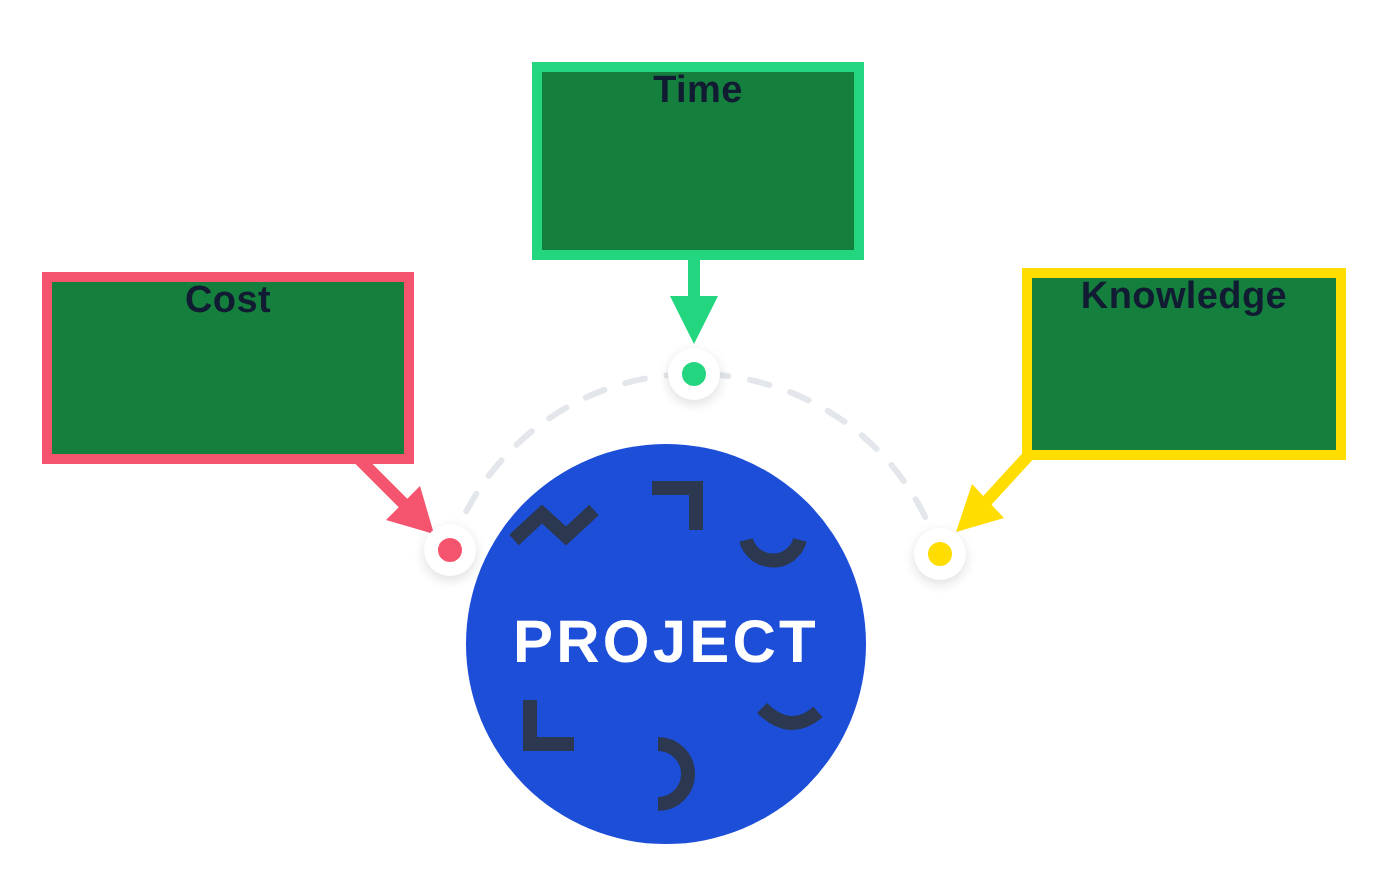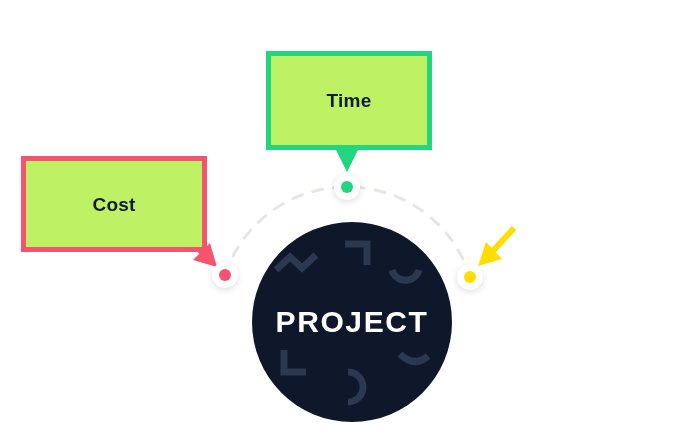--- a/index.html
+++ b/index.html
@@ -24,28 +24,26 @@
     left: 0;
     top: 0;
     width: 700px;
     height: 444px;
   }
 
   
   .box {
     position: absolute;
     box-sizing: border-box;
-    background: #bef264;
+    background: #15803d;
     border-style: solid;
     border-width: 5px;
     display: flex;
-    align-items: center;
     justify-content: center;
     z-index: 6;
-    margin-top: 20px;
   }
   .box-label {
     font-size: 19px;
     font-weight: bold;
     color: #111c33;
     letter-spacing: 0.2px;
     line-height: 1;
     white-space: nowrap;
   }
 
@@ -67,26 +65,26 @@
     left: 511px;
     top: 134px;
     width: 162px;
     height: 96px;
     border-color: #ffdd00;
   }
 
   
   #project-circle {
     position: absolute;
-    left: 252px;
+    left: 233px;
     top: 222px;
     width: 200px;
     height: 200px;
     border-radius: 50%;
-    background: #0f172a;
+    background: #1d4ed8;
     z-index: 3;
     overflow: hidden;
   }
   #project-circle .circle-title {
     position: absolute;
     left: 0;
     top: 0;
     width: 200px;
     height: 200px;
     display: flex;
@@ -189,14 +187,17 @@
   <div class="node-dot" id="dot-knowledge"></div>
 
   <div class="box" id="box-cost">
     <span class="box-label">Cost</span>
   </div>
 
   <div class="box" id="box-time">
     <span class="box-label">Time</span>
   </div>
 
+  <div class="box" id="box-knowledge">
+    <span class="box-label">Knowledge</span>
+  </div>
 
 </div>
 
 </body></html>

